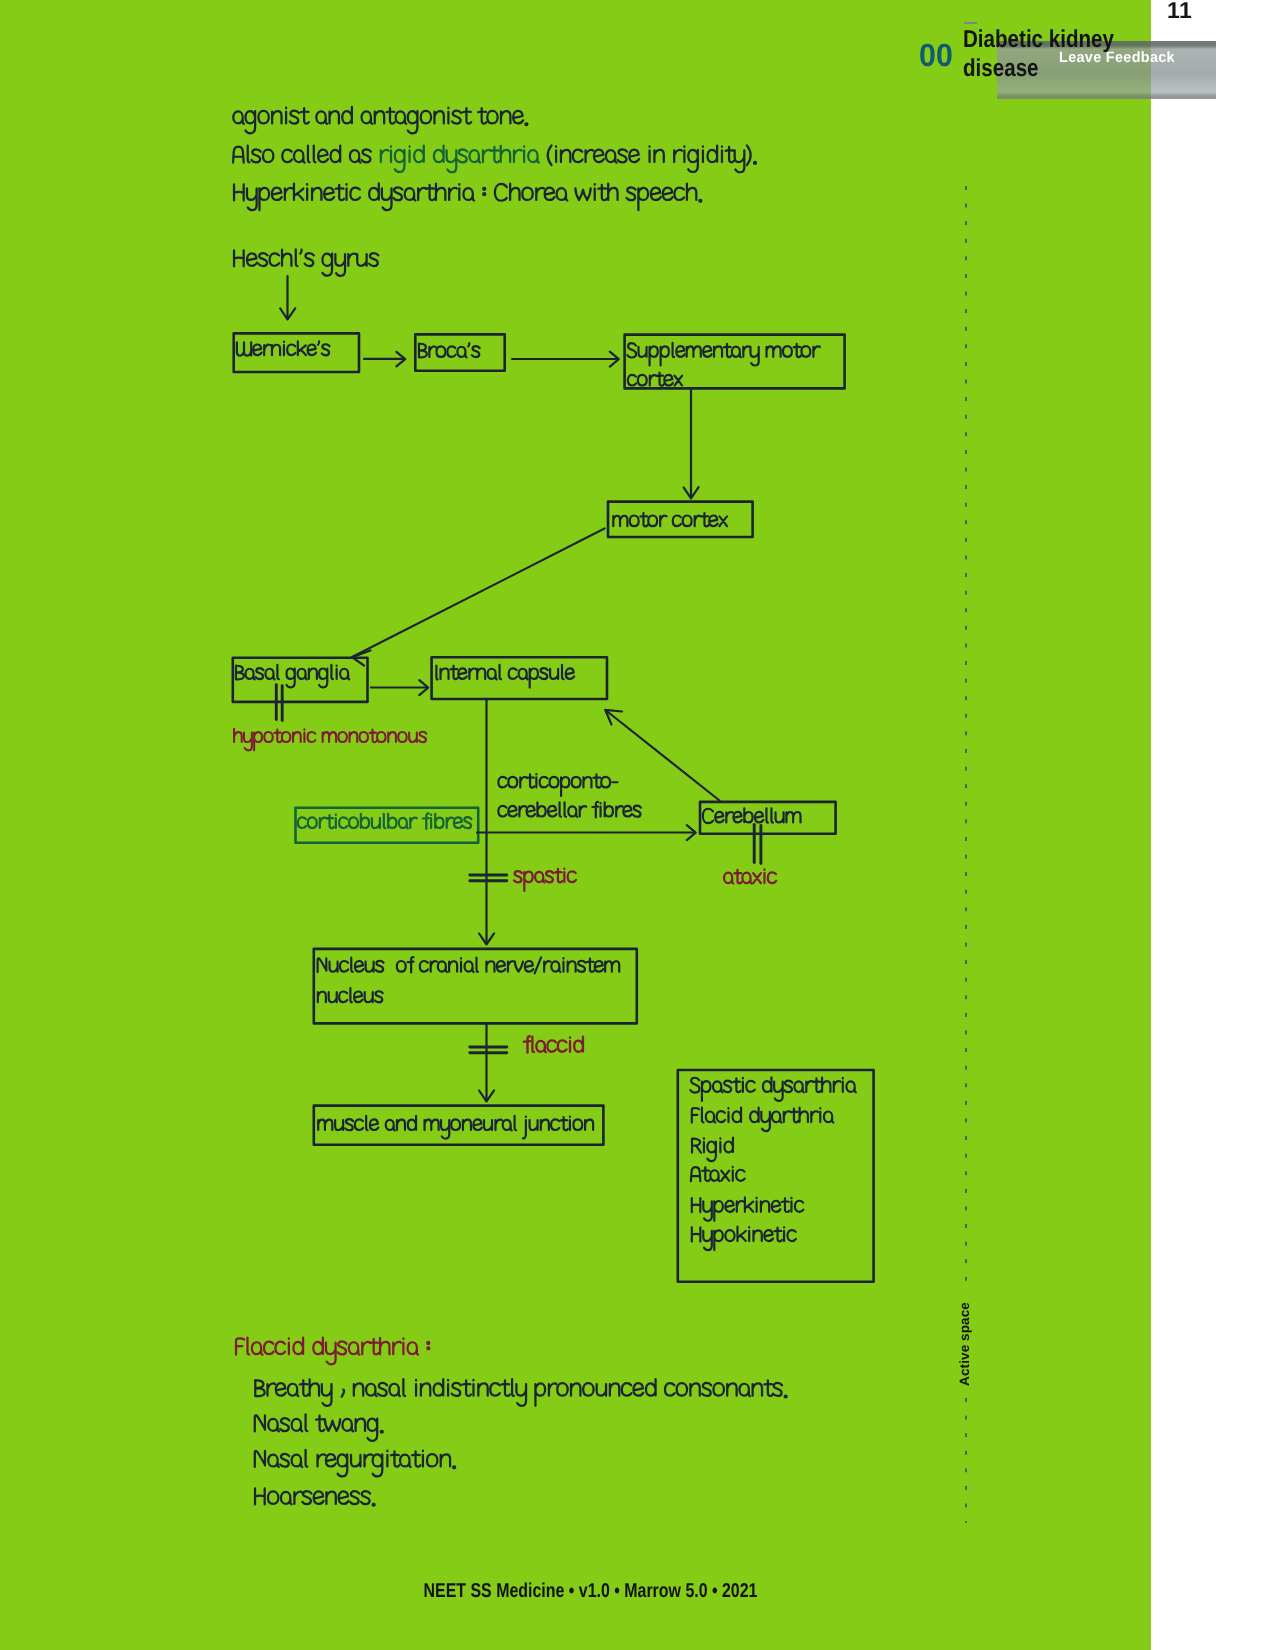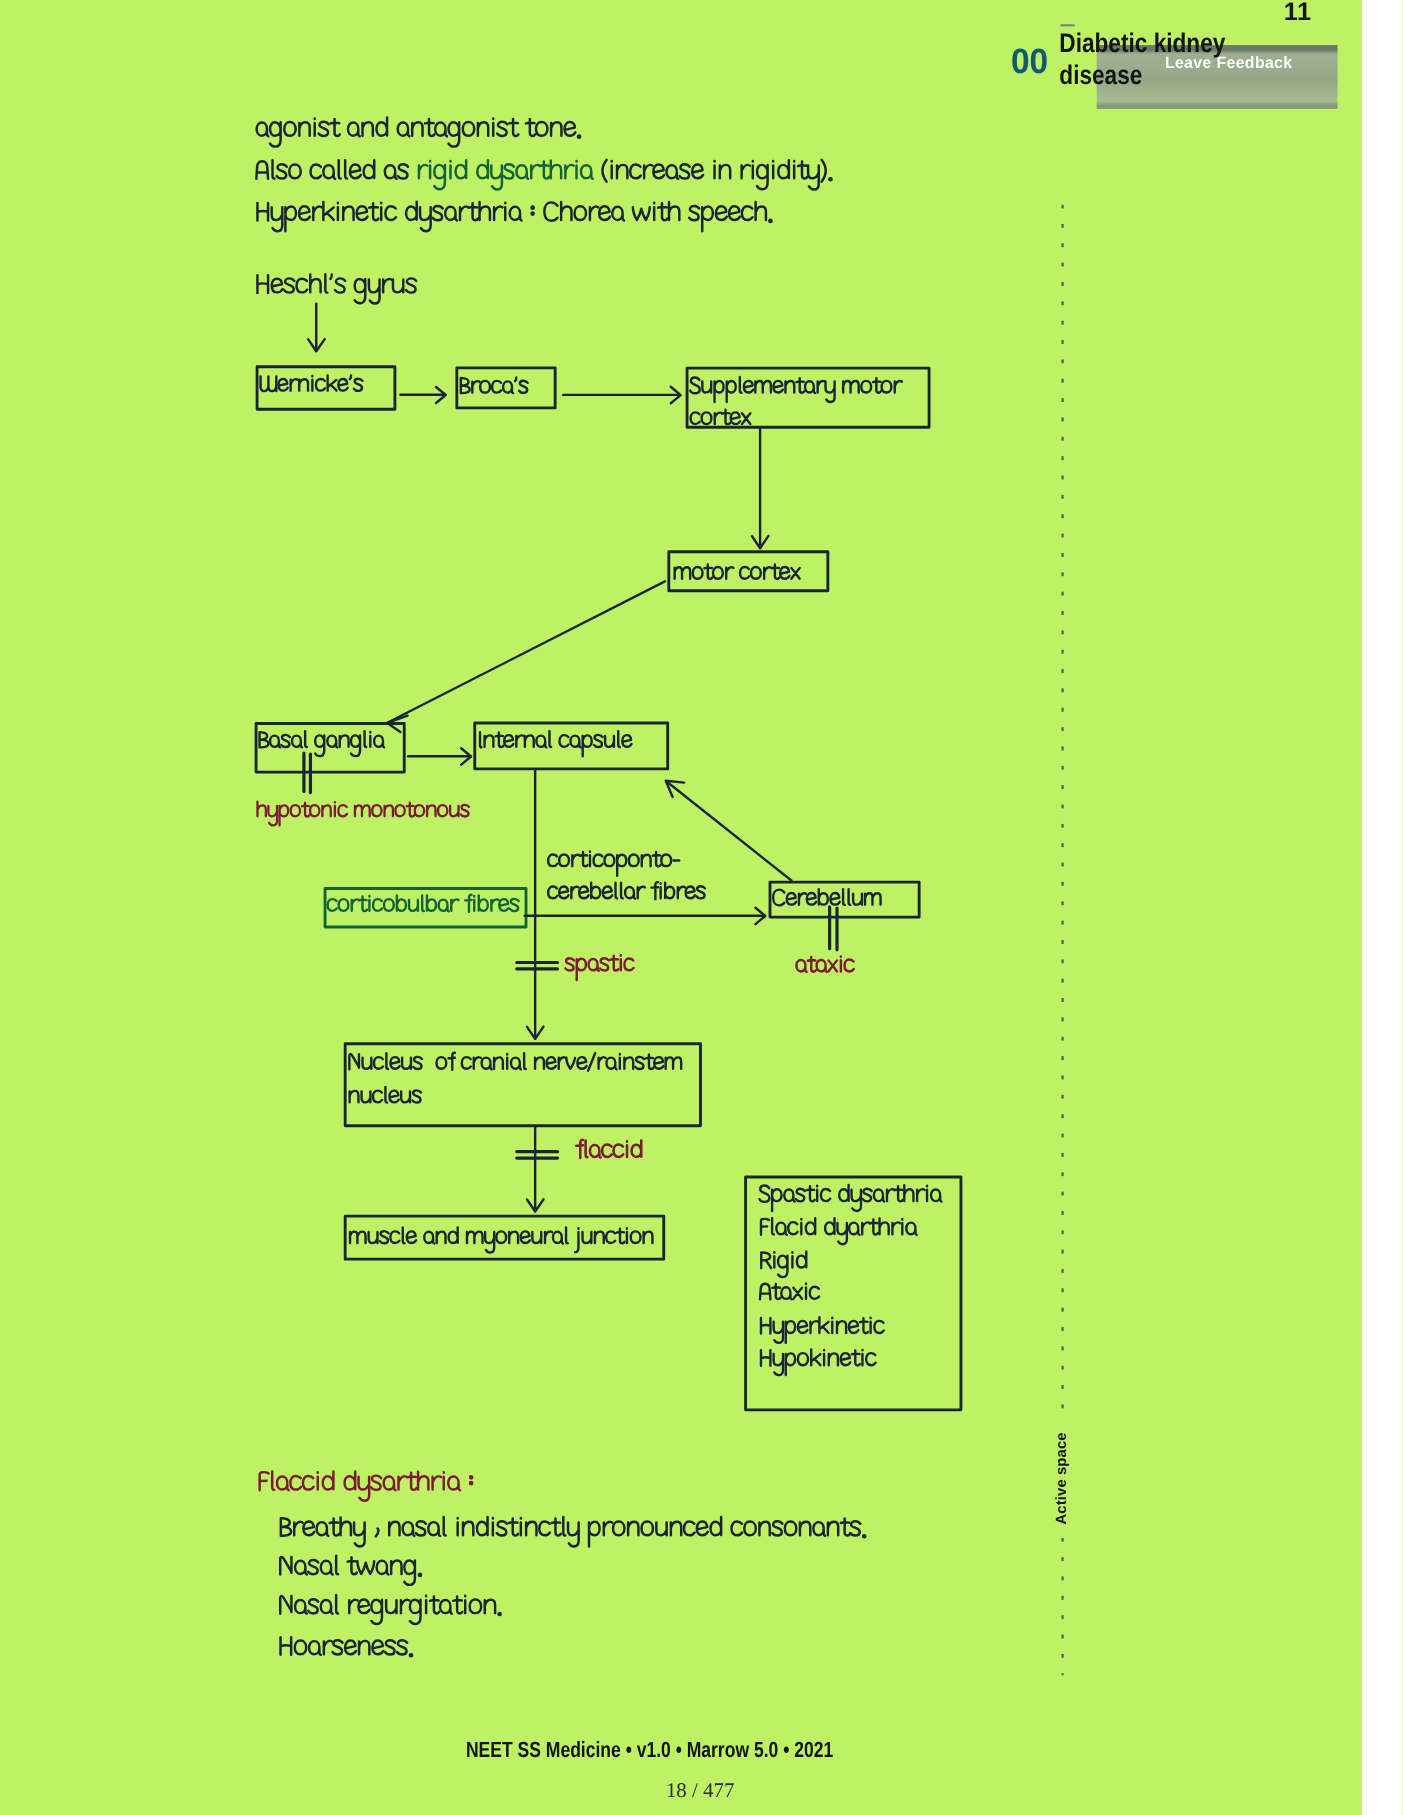--- a/index.html
+++ b/index.html
@@ -1,20 +1,20 @@
 <!DOCTYPE html>
 <html><head>
 <meta charset="utf-8">
 <title>NEET SS Medicine notes page</title>
 <style>
   html,body{margin:0;padding:0;}
   body{width:1275px;height:1650px;background:#ffffff;overflow:hidden;position:relative;
        font-family:"Liberation Sans",sans-serif;-webkit-font-smoothing:antialiased;
        text-rendering:geometricPrecision;}
-  .page{position:absolute;left:0;top:0;width:1238px;height:1650px;background:#bef264;}
+  .page{position:absolute;left:0;top:0;width:1151px;height:1650px;background:#84cc16;}
   .abs{position:absolute;}
 
   
   #hdr-pagenum{left:1167px;top:0px;font-size:23px;font-weight:700;color:#161616;
       letter-spacing:0.5px;line-height:20px;font-family:"Liberation Sans",sans-serif;}
   #hdr-num{left:919px;top:43px;font-size:32px;font-weight:700;color:#125a72;
       letter-spacing:0px;line-height:24px;font-family:"Liberation Sans",sans-serif;
       transform:scaleX(0.95);transform-origin:0 0;}
   #hdr-title{left:963px;top:26px;width:182px;font-size:24.5px;font-weight:700;color:#141414;
       line-height:28.5px;font-family:"Liberation Sans",sans-serif;
@@ -724,15 +724,14 @@
     <span class="lbl">Leave Feedback</span>
   </div>
   <div class="abs" id="hdr-num">00</div>
   <div class="abs" id="hdr-title">Diabetic kidney disease</div>
 
   <div class="abs active-dashes" id="active-dashes-top"></div>
   <div class="abs active-dashes" id="active-dashes-bottom"></div>
   <div class="abs" id="active-label">Active space</div>
 
   <div class="abs" id="footer-credit"><span>NEET SS Medicine • v1.0 • Marrow 5.0 • 2021</span></div>
-  <div class="abs" id="footer-pageind">18 / 477</div>
 
 </div>
 
 </body></html>

